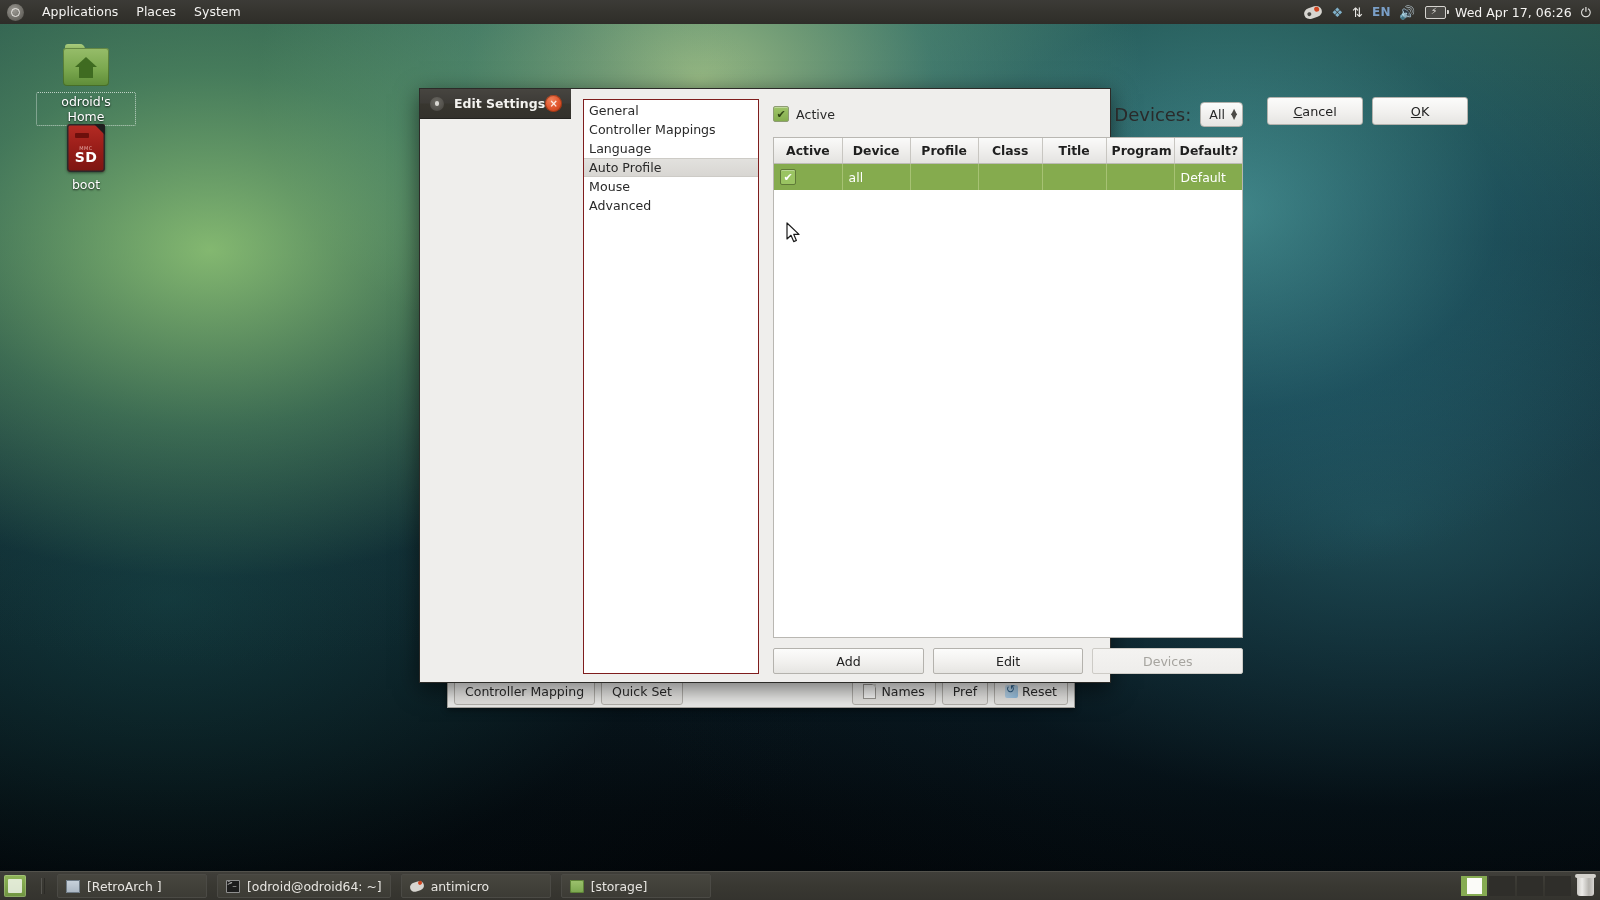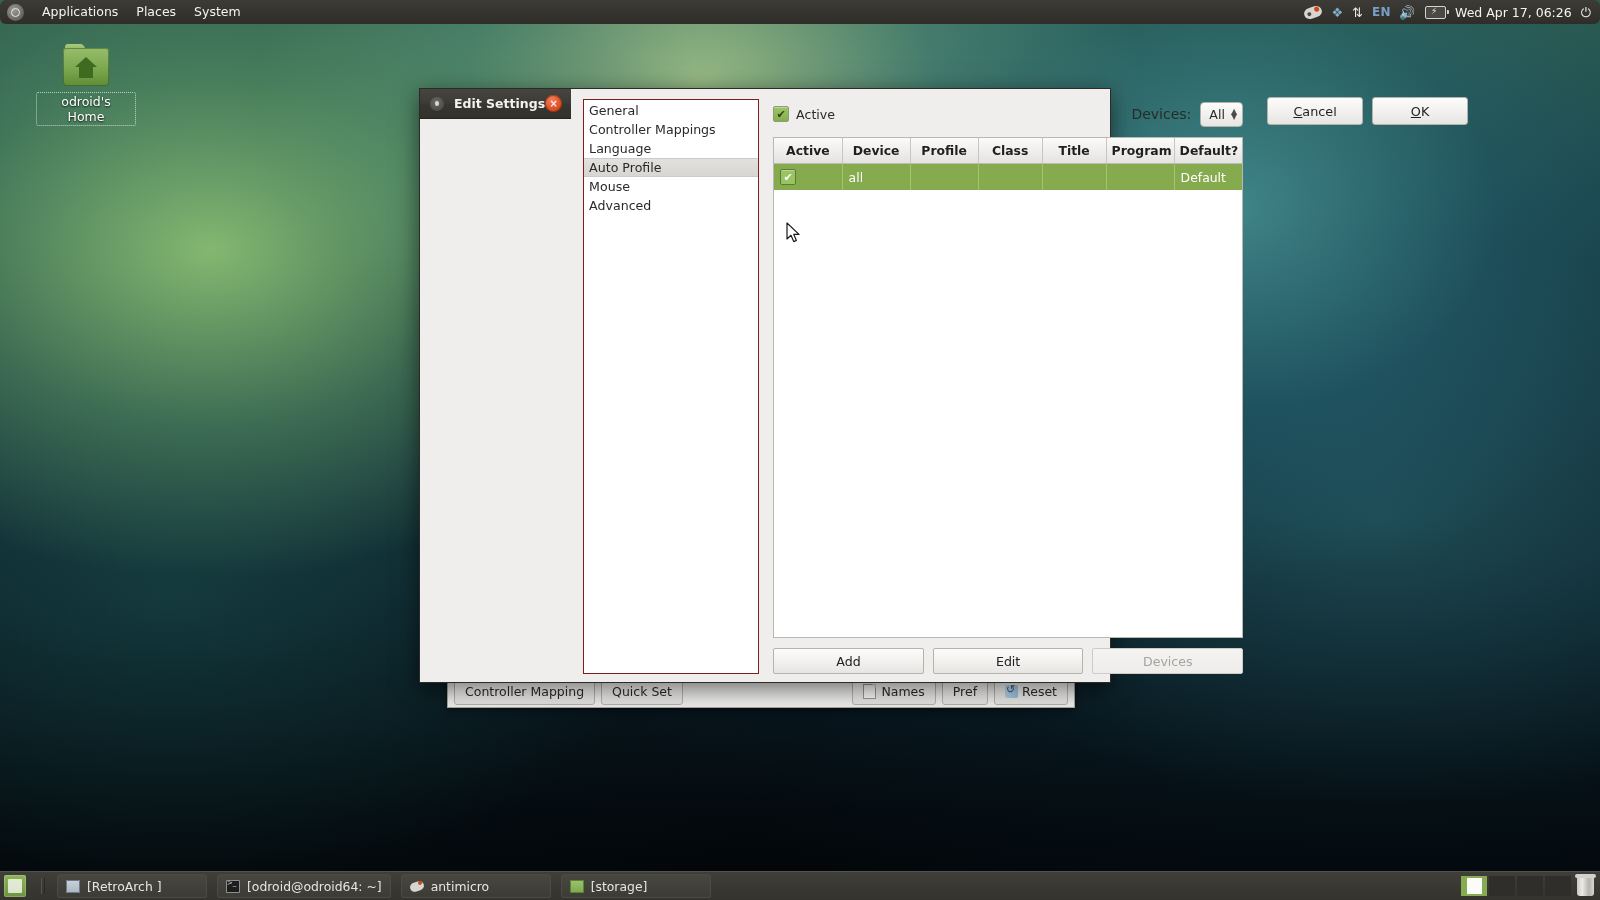--- a/index.html
+++ b/index.html
@@ -62,21 +62,20 @@
     position: absolute;
     top: 0; left: 0;
     width: 1600px;
     height: 24px;
     background: linear-gradient(to bottom, #3c3b37 0%, #35342f 50%, #2e2d29 100%);
     display: flex;
     align-items: center;
     color: #f2f1ef;
     font-size: 12.5px;
     z-index: 50;
-    border-radius: 6px;
   }
   .ubuntu-logo {
     width: 17px; height: 17px;
     margin-left: 7px; margin-right: 9px;
     border-radius: 50%;
     background: radial-gradient(circle at 40% 35%, #9c9a94 0%, #6e6c66 60%, #4a4945 100%);
     position: relative;
     flex: none;
   }
   .ubuntu-logo::after {
@@ -436,21 +435,21 @@
     line-height: 1;
     font-weight: bold;
   }
   .chk-label { font-size: 12.6px; color: #2a2a2a; }
   .devices-wrap {
     margin-left: auto;
     display: flex;
     align-items: center;
     gap: 9px;
   }
-  .devices-label { font-size: 14px; color: #2a2a2a; }
+  .devices-label { font-size: 18px; color: #2a2a2a; }
   .combo {
     min-width: 42px;
     height: 25px;
     border: 1px solid #b2b0ab;
     border-radius: 4px;
     background: linear-gradient(to bottom, #fcfcfb 0%, #f0efed 55%, #e6e5e2 100%);
     display: flex;
     align-items: center;
     padding: 0 5px 0 8px;
     box-sizing: border-box;
@@ -746,20 +745,28 @@
   <div class="desktop-icon" id="icon-home">
     <div class="folder-icon">
       <div class="tab"></div>
       <div class="back"></div>
       <div class="house"></div>
       <div class="house-body"></div>
     </div>
     <span class="label">odroid's Home</span>
   </div>
 
+  <div class="desktop-icon" id="icon-boot">
+    <div class="sd-icon">
+      <div class="notch"></div>
+      <div class="sd-sub">MMC</div>
+      <div class="sd-text">SD</div>
+    </div>
+    <span class="label">boot</span>
+  </div>
 
   <div class="bg-window">
     <div class="bg-btn">Controller Mapping</div>
     <div class="bg-btn">Quick Set</div>
     <div class="bg-spacer"></div>
     <div class="bg-btn">
       <span class="mini-doc"></span>
       <span>Names</span>
     </div>
     <div class="bg-btn">Pref</div>

